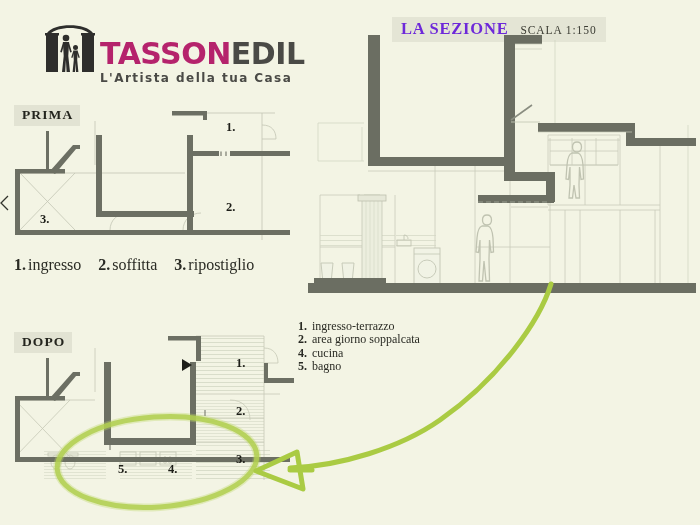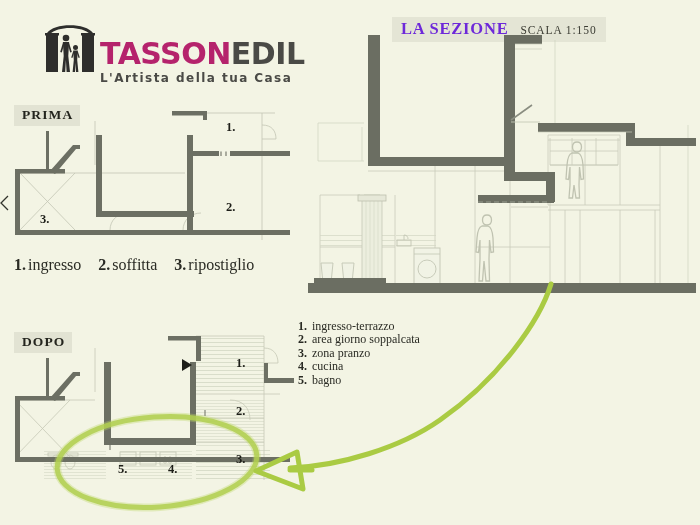--- a/index.html
+++ b/index.html
@@ -326,21 +326,20 @@
   </svg>
   <div class="room-num" style="left:236px; top:356px;">1.</div>
   <div class="room-num" style="left:236px; top:404px;">2.</div>
   <div class="room-num" style="left:236px; top:452px;">3.</div>
   <div class="room-num" style="left:168px; top:462px;">4.</div>
   <div class="room-num" style="left:118px; top:462px;">5.</div>
 
   <div id="legend-dopo">
     <div class="lg-row"><span class="lg-num">1.</span> <span>ingresso-terrazzo</span></div>
     <div class="lg-row"><span class="lg-num">2.</span> <span>area giorno soppalcata</span></div>
-    <div class="lg-row"><span class="lg-num">3.</span> <span>zona pranzo</span></div>
     <div class="lg-row"><span class="lg-num">4.</span> <span>cucina</span></div>
     <div class="lg-row"><span class="lg-num">5.</span> <span>bagno</span></div>
   </div>
 
   <svg id="section-svg" class="plan-svg" width="400" height="260" viewBox="0 0 400 260">
     <defs>
       <pattern id="tileH" width="5" height="5" patternUnits="userSpaceOnUse">
         <path d="M0 0.5 L5 0.5" stroke="#d3d6c3" stroke-width="0.7"></path>
       </pattern>
     </defs>

